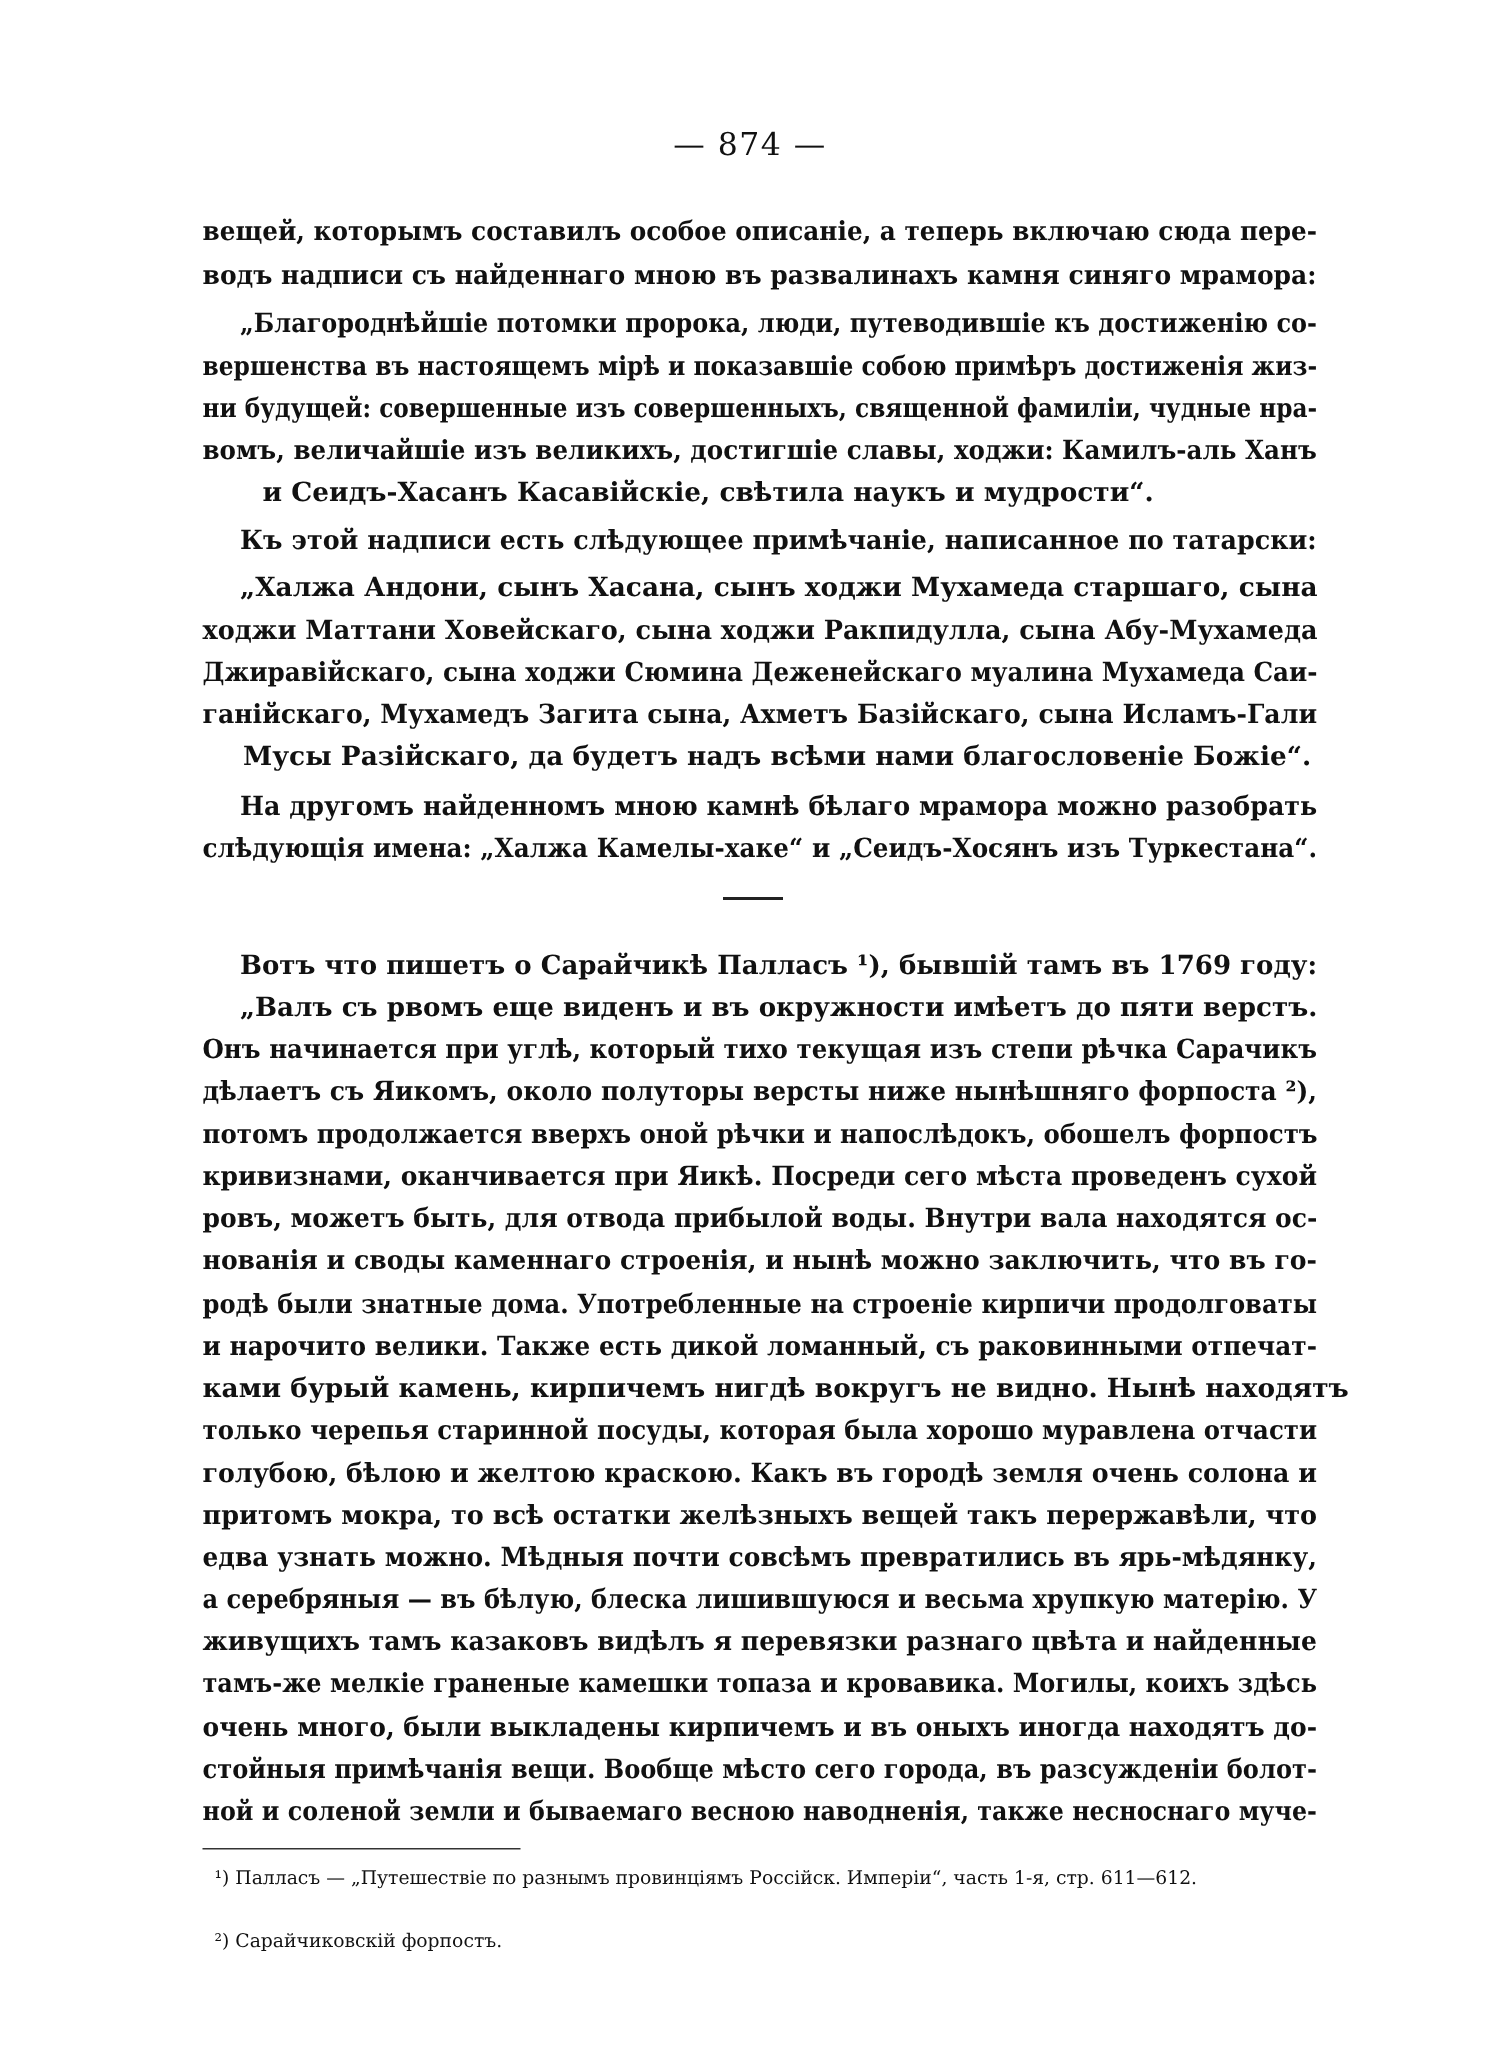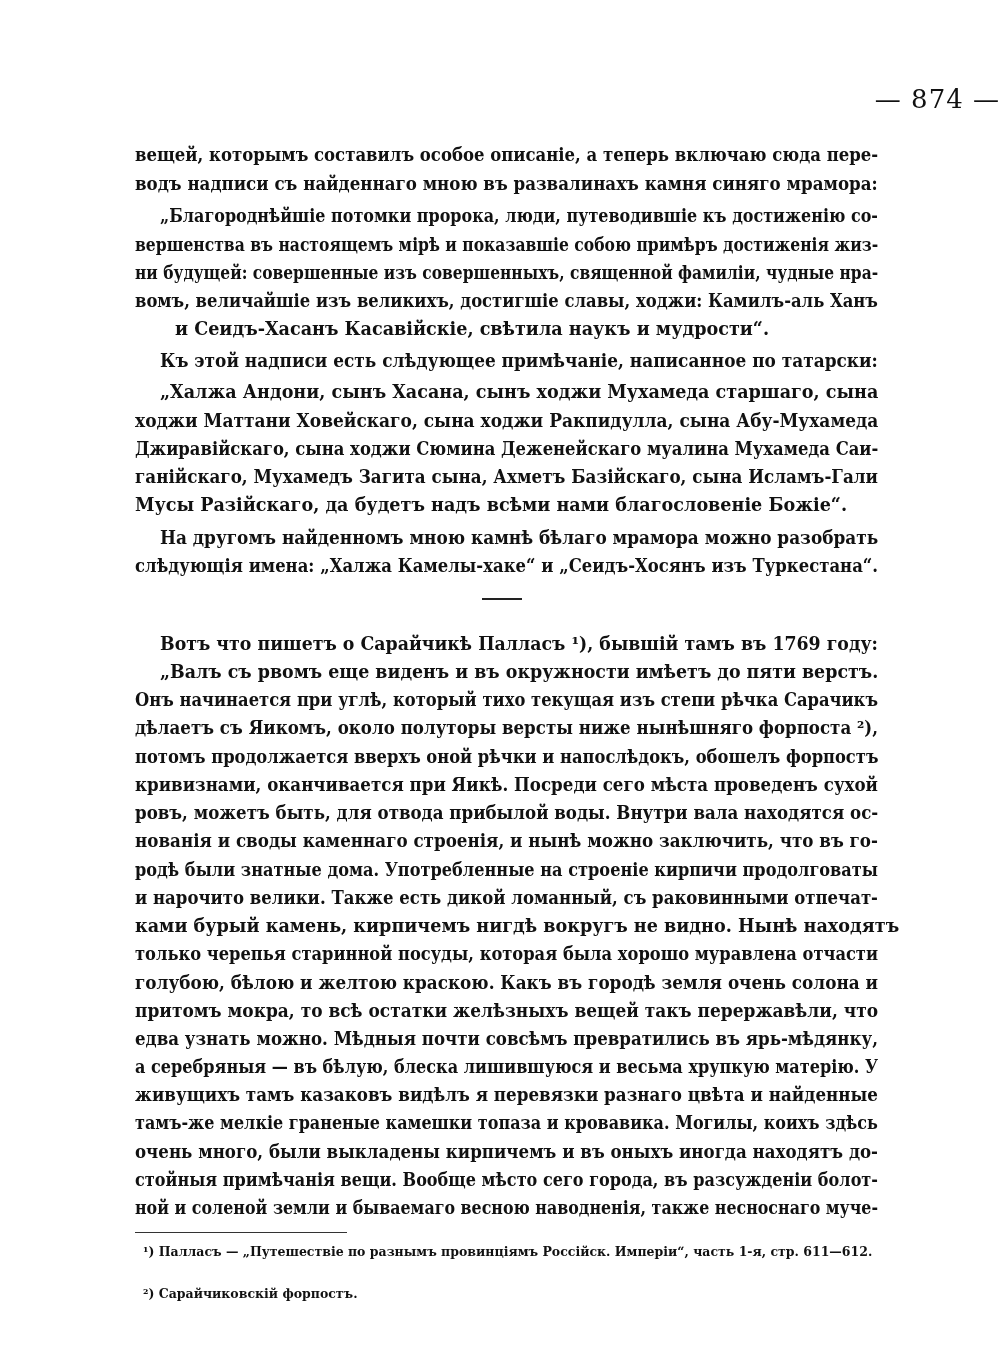--- a/index.html
+++ b/index.html
@@ -1,29 +1,29 @@
 <!DOCTYPE html>
 <html><head>
 <meta charset="utf-8">
 <style>
   html, body { margin: 0; padding: 0; background: #ffffff; }
   body { width: 1000px; height: 1366px; position: relative; overflow: hidden;
          font-family: "DejaVu Serif", "Liberation Serif", serif; color: #111; }
-  .page-number { position: absolute; top: 84px; left: 0; width: 1000px; text-align: right;
-                 font-size: 26px; letter-spacing: 1px; }
+  .page-number { position: absolute; top: 84px; left: 0; width: 1000px; text-align: center;
+                 font-size: 21px; letter-spacing: 1px; }
   .line { position: absolute; left: 135px; width: 743px; white-space: nowrap;
           font-size: 17.6px; line-height: 22px; text-align: justify; text-align-last: justify;
           font-weight: bold; transform-origin: left top; }
   .line.indent { left: 160px; width: 718px; }
   .line.last { text-align-last: left; }
   .rule-short { position: absolute; left: 482px; top: 598px; width: 40px; height: 0;
                 border-top: 2px solid #222; }
   .rule-footnote { position: absolute; left: 135px; top: 1232px; width: 212px; height: 0;
                    border-top: 1px solid #333; }
-  .fn { position: absolute; left: 143px; font-size: 12.5px; line-height: 16px; font-weight: bold;
+  .fn { position: absolute; left: 143px; font-size: 12.5px; line-height: 16px; font-weight: normal;
         white-space: nowrap; }
 </style>
 </head>
 <body>
 
 <div class="page-number">— 874 —</div>
 
 <div class="line" style="top: 144px; transform: scaleX(0.9381); width: 792px;">вещей, которымъ составилъ особое описаніе, а теперь включаю сюда пере-</div>
 <div class="line last" style="top: 173px; transform: scaleX(0.9477); width: 784px;">водъ надписи съ найденнаго мною въ развалинахъ камня синяго мрамора:</div>
 
@@ -32,21 +32,21 @@
 <div class="line" style="top: 262px; transform: scaleX(0.8793); width: 845px;">ни будущей: совершенные изъ совершенныхъ, священной фамиліи, чудные нра-</div>
 <div class="line" style="top: 290px; transform: scaleX(0.9322); width: 797px;">вомъ, величайшіе изъ великихъ, достигшіе славы, ходжи: Камилъ-аль Ханъ</div>
 <div class="line last" style="top: 318px; margin-left: 40px;">и Сеидъ-Хасанъ Касавійскіе, свѣтила наукъ и мудрости“.</div>
 
 <div class="line indent last" style="top: 350px; transform: scaleX(0.9625); width: 746px;">Къ этой надписи есть слѣдующее примѣчаніе, написанное по татарски:</div>
 
 <div class="line indent" style="top: 381px; transform: scaleX(0.9986); width: 719px;">„Халжа Андони, сынъ Хасана, сынъ ходжи Мухамеда старшаго, сына</div>
 <div class="line" style="top: 410px; transform: scaleX(0.9674); width: 768px;">ходжи Маттани Ховейскаго, сына ходжи Ракпидулла, сына Абу-Мухамеда</div>
 <div class="line" style="top: 438px; transform: scaleX(0.9334); width: 796px;">Джиравійскаго, сына ходжи Сюмина Деженейскаго муалина Мухамеда Саи-</div>
 <div class="line" style="top: 466px; transform: scaleX(0.9526); width: 780px;">ганійскаго, Мухамедъ Загита сына, Ахметъ Базійскаго, сына Исламъ-Гали</div>
-<div class="line last" style="top: 494px;">Мусы Разійскаго, да будетъ надъ всѣми нами благословеніе Божіе“.</div>
+<div class="line last" style="top: 494px; margin-left: 27px;">Мусы Разійскаго, да будетъ надъ всѣми нами благословеніе Божіе“.</div>
 
 <div class="line indent" style="top: 527px; transform: scaleX(0.9612); width: 747px;">На другомъ найденномъ мною камнѣ бѣлаго мрамора можно разобрать</div>
 <div class="line" style="top: 555px; transform: scaleX(0.9358); width: 794px;">слѣдующія имена: „Халжа Камелы-хаке“ и „Сеидъ-Хосянъ изъ Туркестана“.</div>
 
 <div class="rule-short"></div>
 
 <div class="line indent" style="top: 633px; transform: scaleX(0.9863); width: 728px;">Вотъ что пишетъ о Сарайчикѣ Палласъ ¹), бывшій тамъ въ 1769 году:</div>
 <div class="line indent" style="top: 661px; transform: scaleX(0.9903); width: 725px;">„Валъ съ рвомъ еще виденъ и въ окружности имѣетъ до пяти верстъ.</div>
 <div class="line" style="top: 689px; transform: scaleX(0.9287); width: 800px;">Онъ начинается при углѣ, который тихо текущая изъ степи рѣчка Сарачикъ</div>
 <div class="line" style="top: 717px; transform: scaleX(0.9465); width: 785px;">дѣлаетъ съ Яикомъ, около полуторы версты ниже нынѣшняго форпоста ²),</div>

